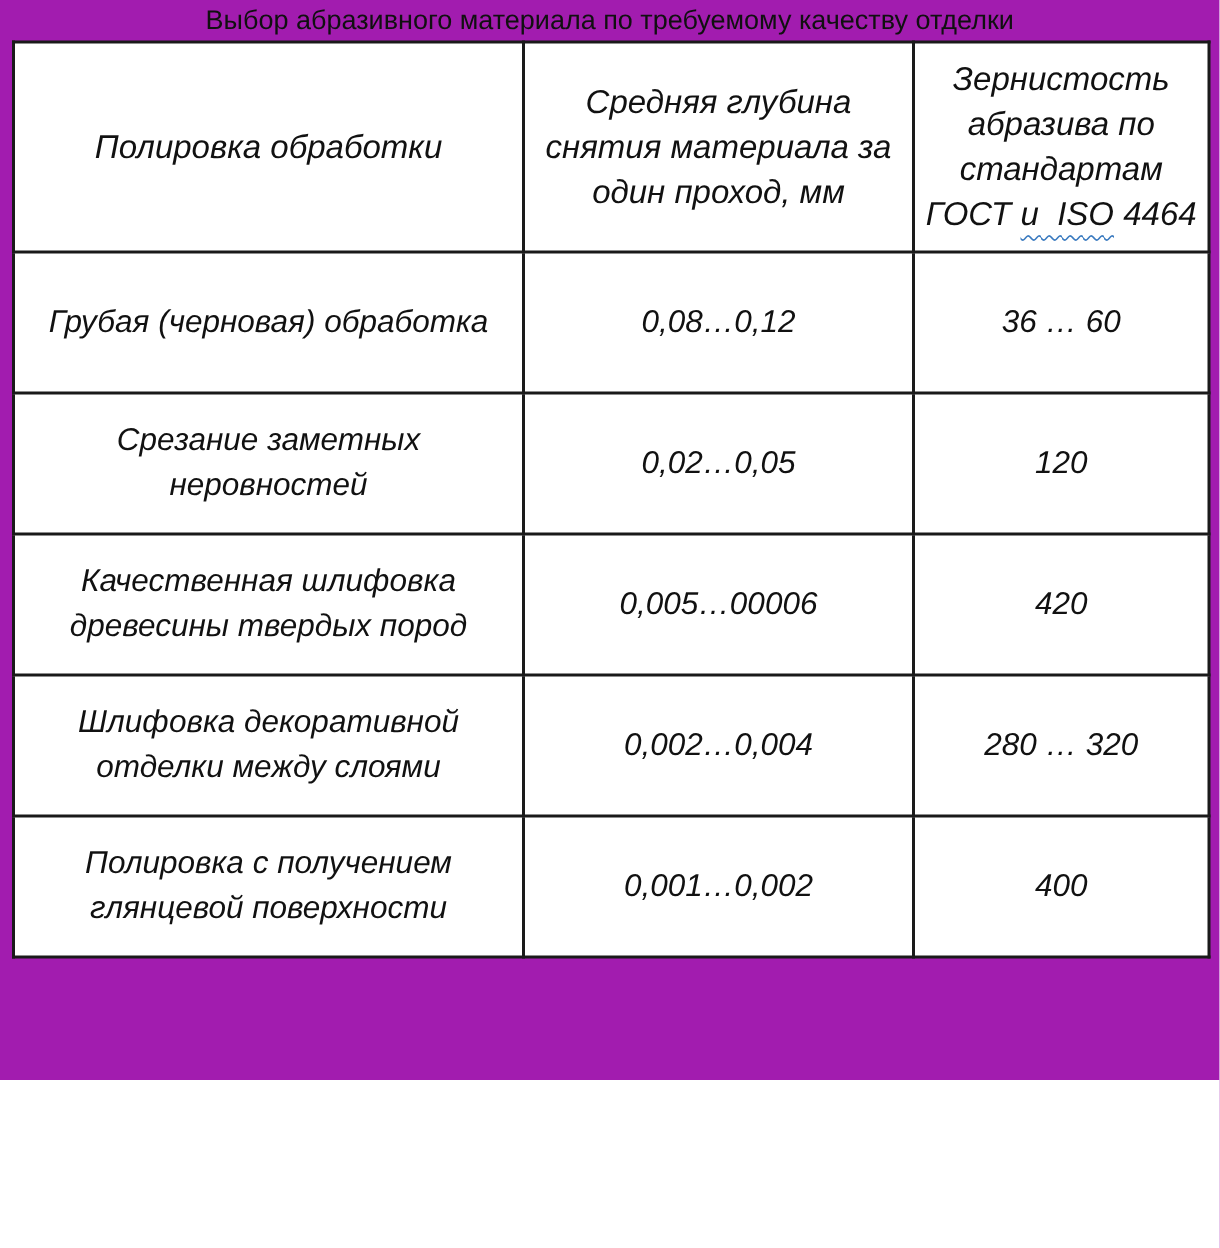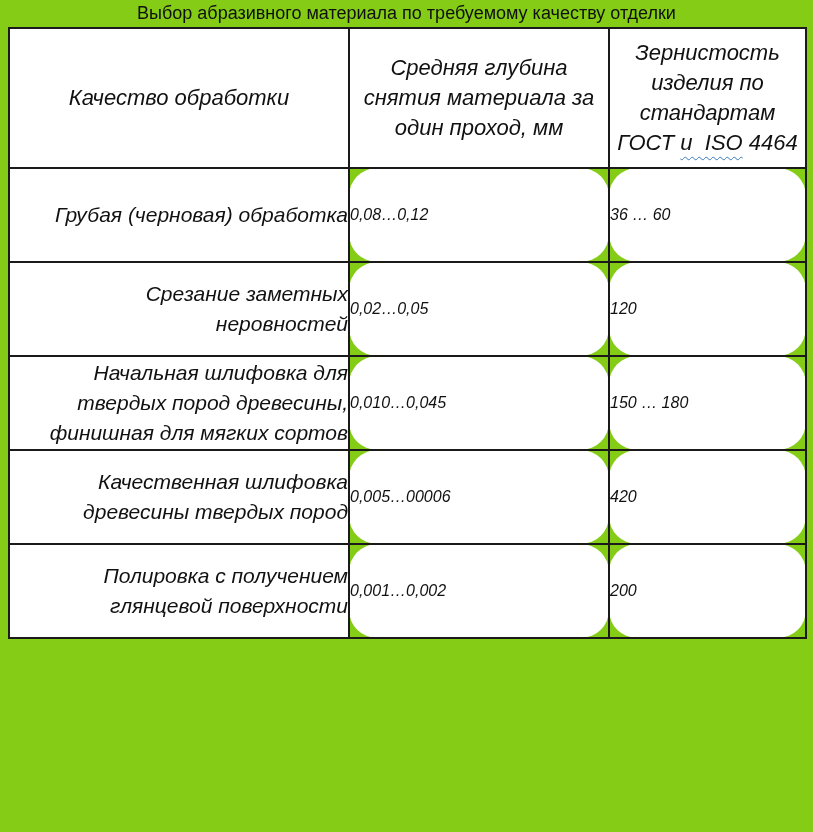--- a/index.html
+++ b/index.html
@@ -1,41 +1,41 @@
 <!DOCTYPE html>
 <html><head>
 <meta charset="utf-8">
 <style>
   html,body{margin:0;padding:0;background:#ffffff;}
   body{
     width:813px;height:832px;
     font-family:"Liberation Sans","DejaVu Sans",sans-serif;
     color:#111111;
   }
-  .page{position:relative;width:813px;height:832px;background:#84cc16;overflow:hidden;}
+  .page{position:relative;width:813px;height:720px;background:#a21caf;overflow:hidden;}
   .caption{
     position:absolute;top:3px;left:8px;width:797px;
     text-align:center;font-size:18px;font-style:normal;color:#101010;
   }
   table.tbl{
     position:absolute;top:27px;left:8px;width:797px;
     border-collapse:collapse;table-layout:fixed;
   }
   .tbl th,.tbl td{
     border:2px solid #1a1a1a;
     font-style:italic;font-weight:normal;
     vertical-align:middle;
     padding:0;
     background:#ffffff;
   }
   .tbl thead tr{height:140px;}
   .tbl tbody tr{height:94px;}
   .tbl th{font-size:22px;line-height:30px;text-align:center;}
-  td.quality{font-size:21px;line-height:30px;text-align:right;}
-  td.depth,td.grit{font-size:16px;border-radius:28px;}
+  td.quality{font-size:21px;line-height:30px;text-align:center;}
+  td.depth,td.grit{font-size:21px;text-align:center;}
   .pre{white-space:pre-line;}
   .squiggle{
     text-decoration-line:underline;
     text-decoration-style:wavy;
     text-decoration-color:#3a7abf;
     text-decoration-thickness:1px;
     text-underline-offset:6px;
   }
 </style>
 </head>
@@ -46,57 +46,56 @@
   <div class="caption">Выбор абразивного материала по требуемому качеству отделки</div>
 
   <table class="tbl">
     <colgroup>
       <col style="width:340px">
       <col style="width:260px">
       <col style="width:197px">
     </colgroup>
     <thead>
       <tr>
-        <th><span class="pre">Качество обработки</span></th>
+        <th><span class="pre">Полировка обработки</span></th>
         <th><span class="pre">Средняя глубина
 снятия материала за
 один проход, мм</span></th>
         <th><span class="pre">Зернистость
-изделия по
+абразива по
 стандартам
 ГОСТ</span> <span class="squiggle">и&nbsp; ISO</span> <span>4464</span></th>
       </tr>
     </thead>
     <tbody>
       <tr>
         <td class="quality"><span class="pre">Грубая (черновая) обработка</span></td>
         <td class="depth">0,08…0,12</td>
         <td class="grit">36 … 60</td>
       </tr>
       <tr>
         <td class="quality"><span class="pre">Срезание заметных
 неровностей</span></td>
         <td class="depth">0,02…0,05</td>
         <td class="grit">120</td>
       </tr>
       <tr>
-        <td class="quality"><span class="pre">Начальная шлифовка для
-твердых пород древесины,
-финишная для мягких сортов</span></td>
-        <td class="depth">0,010…0,045</td>
-        <td class="grit">150 … 180</td>
-      </tr>
-      <tr>
         <td class="quality"><span class="pre">Качественная шлифовка
 древесины твердых пород</span></td>
         <td class="depth">0,005…00006</td>
         <td class="grit">420</td>
       </tr>
       <tr>
+        <td class="quality"><span class="pre">Шлифовка декоративной
+отделки между слоями</span></td>
+        <td class="depth">0,002…0,004</td>
+        <td class="grit">280 … 320</td>
+      </tr>
+      <tr>
         <td class="quality"><span class="pre">Полировка с получением
 глянцевой поверхности</span></td>
         <td class="depth">0,001…0,002</td>
-        <td class="grit">200</td>
+        <td class="grit">400</td>
       </tr>
     </tbody>
   </table>
 
 </div>
 
 </body></html>

